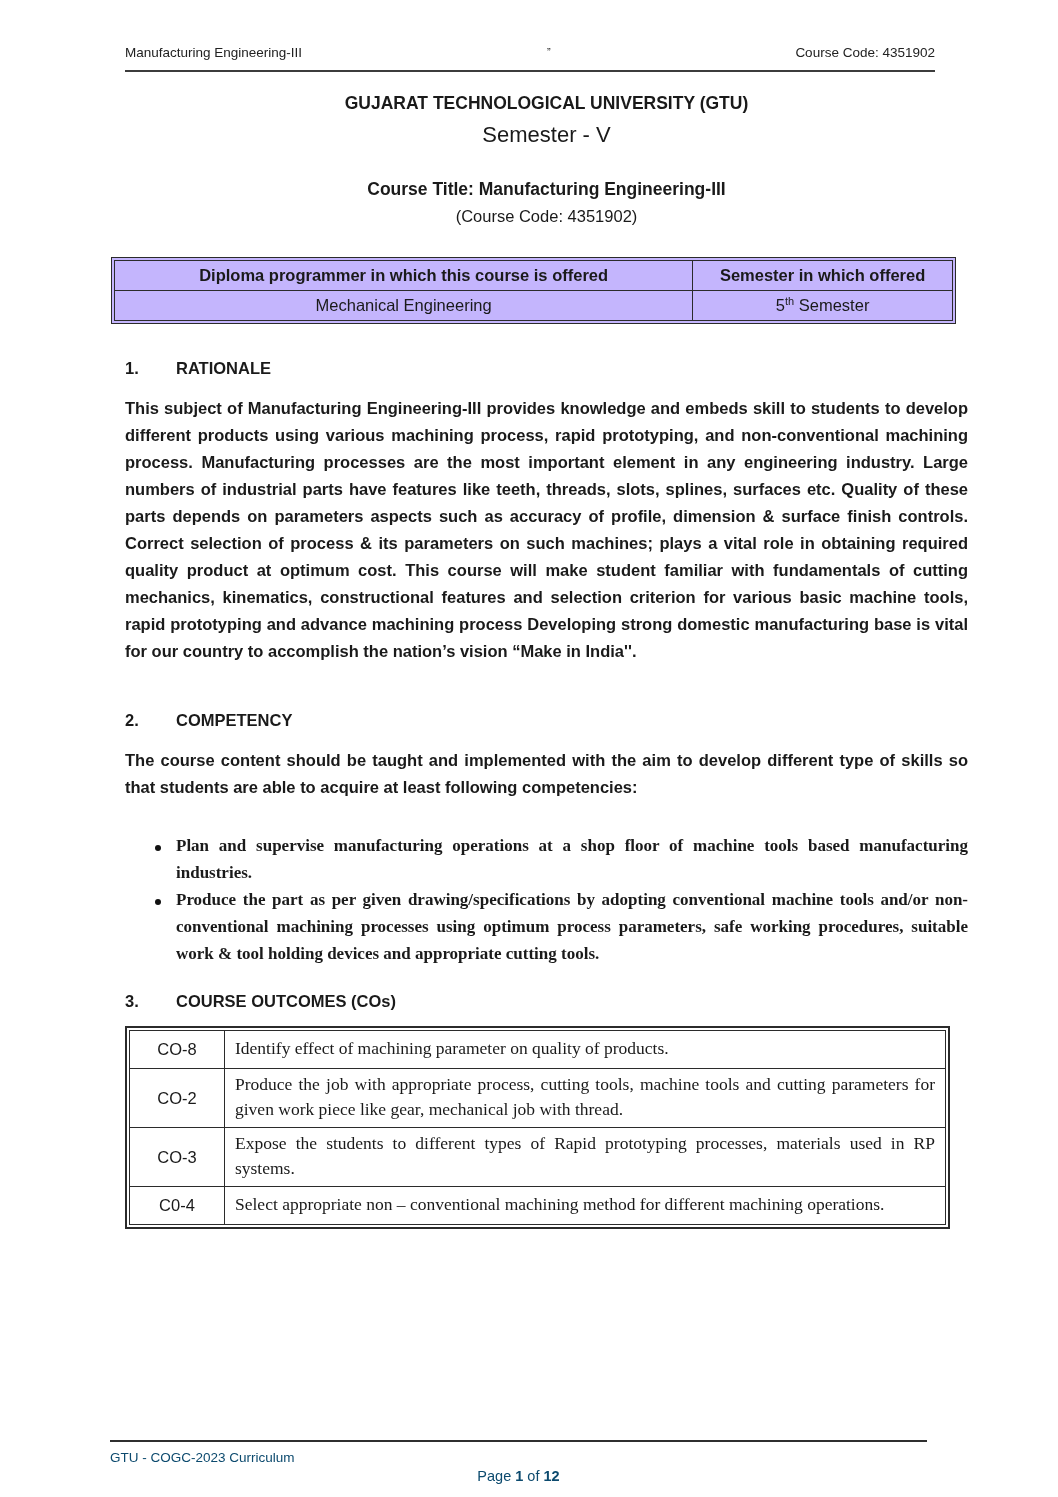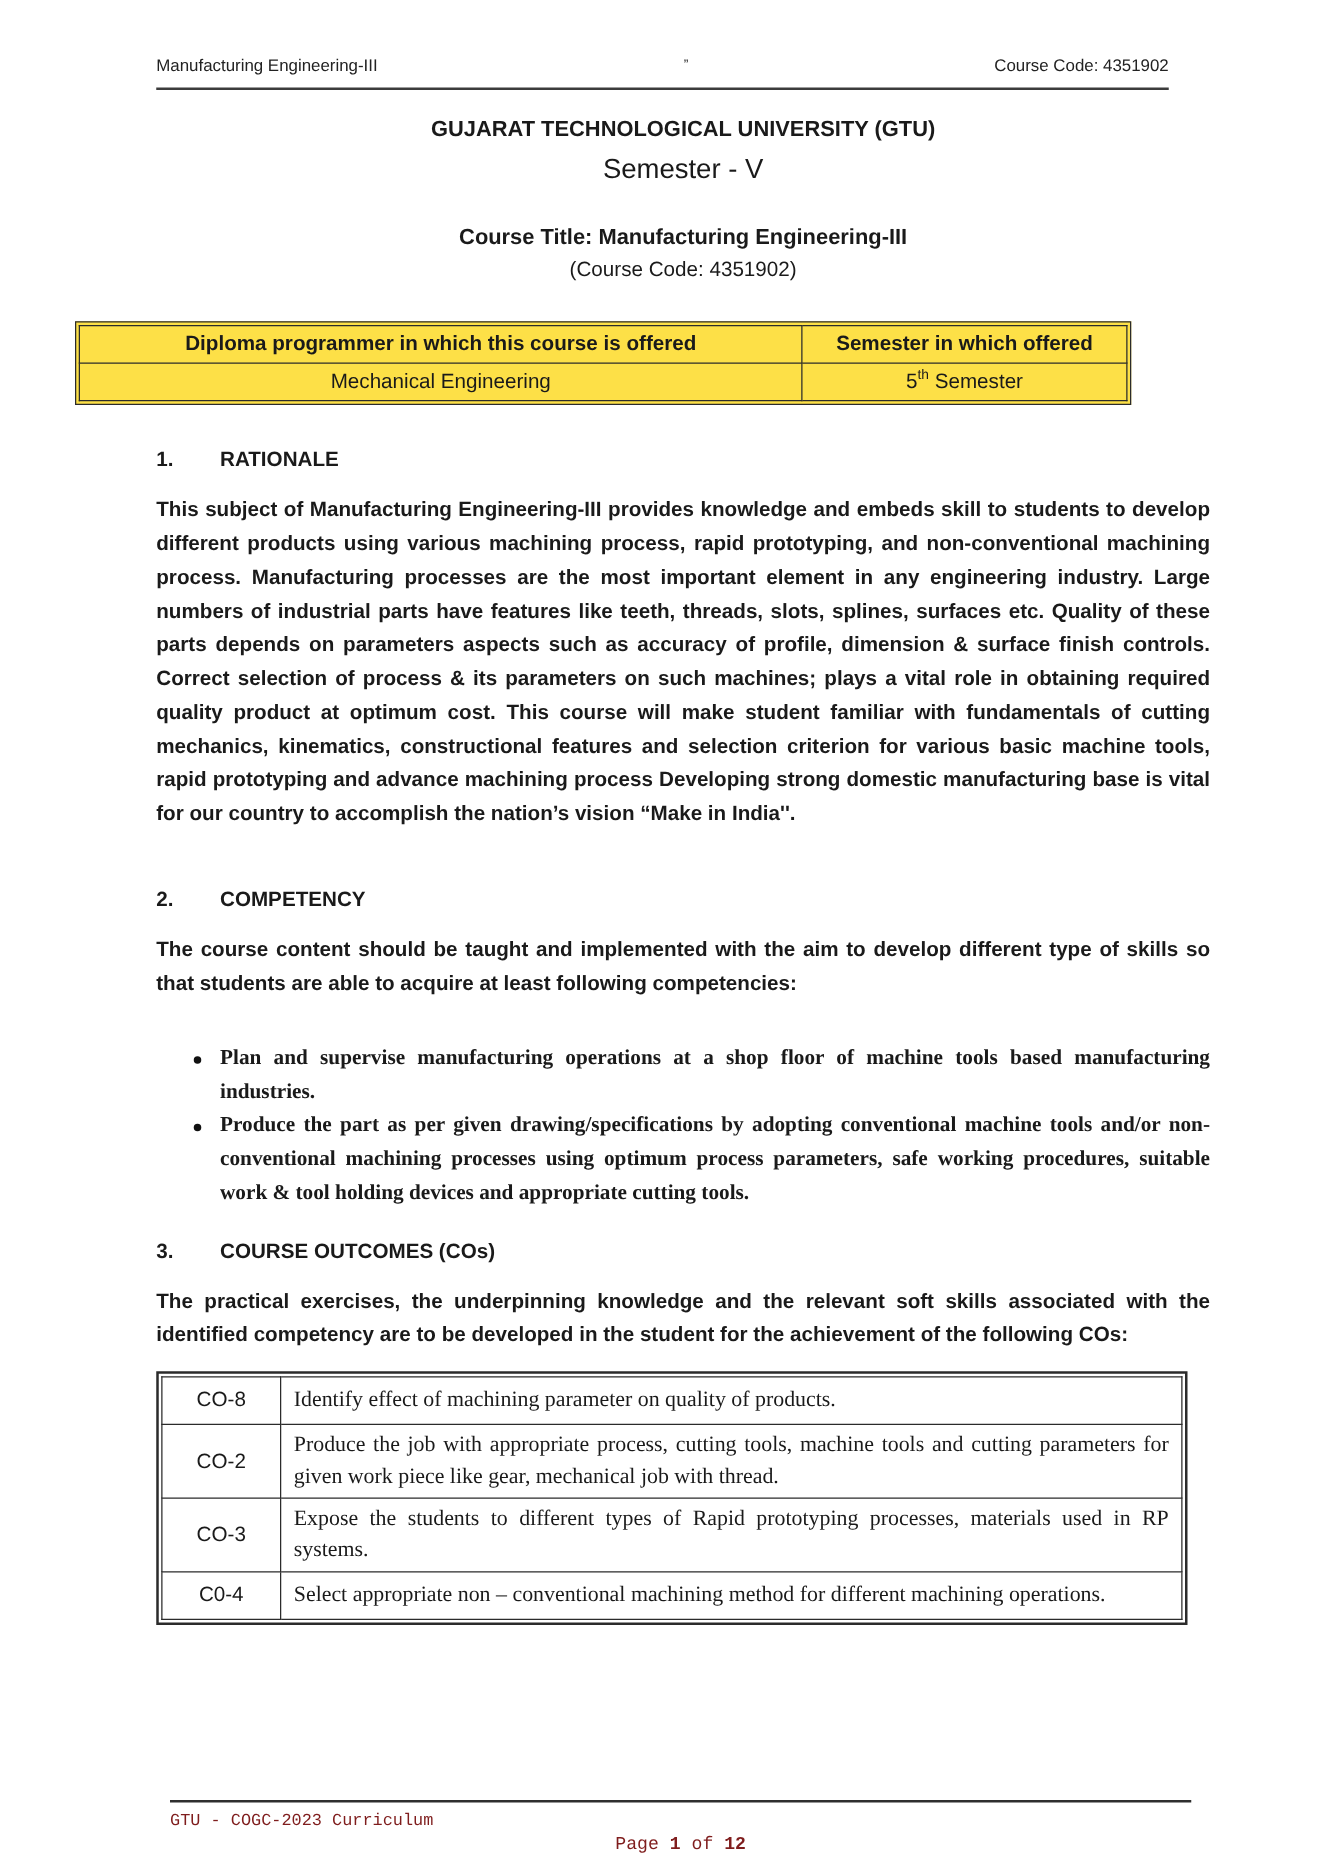--- a/index.html
+++ b/index.html
@@ -28,23 +28,23 @@
   
   .title-block { text-align:center; margin:0 90px 0 125px; }
   .t-univ   { margin-top:21px; font-size:17.5px; font-weight:bold; }
   .t-curr   { margin-top:37px; font-size:17.5px; font-weight:bold; }
   .t-sem    { margin-top:8px;  font-size:22px; }
   .t-course { margin-top:31px; font-size:17.5px; font-weight:bold; }
   .t-code   { margin-top:7px;  font-size:16.5px; }
 
   
   .offer-wrap {
-    margin:31px 0 0 60px; width:845px;
+    margin:31px 0 0 111px; width:845px;
     border:1px solid #2b2b2b; padding:2px;
-    background:#fde047;
+    background:#c4b5fd;
   }
   .offer-table { width:100%; border-collapse:collapse; }
   .offer-table th, .offer-table td {
     border:1.5px solid #2b2b2b;
     height:30px; text-align:center; vertical-align:middle;
     font-size:16.5px;
   }
   .offer-table th { font-weight:bold; }
   .offer-table .c1 { width:69%; }
   .offer-table .c2 { width:31%; }
@@ -93,24 +93,23 @@
   }
   .co-table .co-text {
     font-family:"Liberation Serif","DejaVu Serif",serif;
     font-size:17.5px; line-height:25px;
     padding:3px 10px 5px 10px;
     text-align:justify;
   }
 
   
   .doc-footer {
-    position:absolute; left:136px; top:1396px; width:817px;
+    position:absolute; left:110px; top:1396px; width:817px;
     border-top:2.5px solid #2f2f2f;
-    color:#7f1d1d;
-    font-family:Liberation Mono, monospace;
+    color:#0c4a6e;
   }
   .foot-left { margin-top:8px; font-size:13.5px; }
   .foot-page { margin-top:3px; text-align:center; font-size:14.5px; }
   .foot-page b { font-weight:bold; }
 </style>
 </head>
 <body>
 
 <div class="page">
 
@@ -164,21 +163,20 @@
       <div class="bullet-item">
         <span class="bullet-marker-col"><span class="bullet-dot"></span></span>
         <span class="bullet-text">Produce the part as per given drawing/specifications by adopting conventional machine tools and/or non-conventional machining processes using optimum process parameters, safe working procedures, suitable work &amp; tool holding devices and appropriate cutting tools.</span>
       </div>
     </div>
 
     <div class="sec-head sec3">
       <span class="num">3.</span>
       <span>COURSE OUTCOMES (COs)</span>
     </div>
-    <div class="para">The practical exercises, the underpinning knowledge and the relevant soft skills associated with the identified competency are to be developed in the student for the achievement of the following COs:</div>
   </div>
 
   <div class="co-wrap">
     <table class="co-table">
       <tbody>
         <tr>
           <td class="co-code">CO-8</td>
           <td class="co-text">Identify effect of machining parameter on quality of products.</td>
         </tr>
         <tr>

